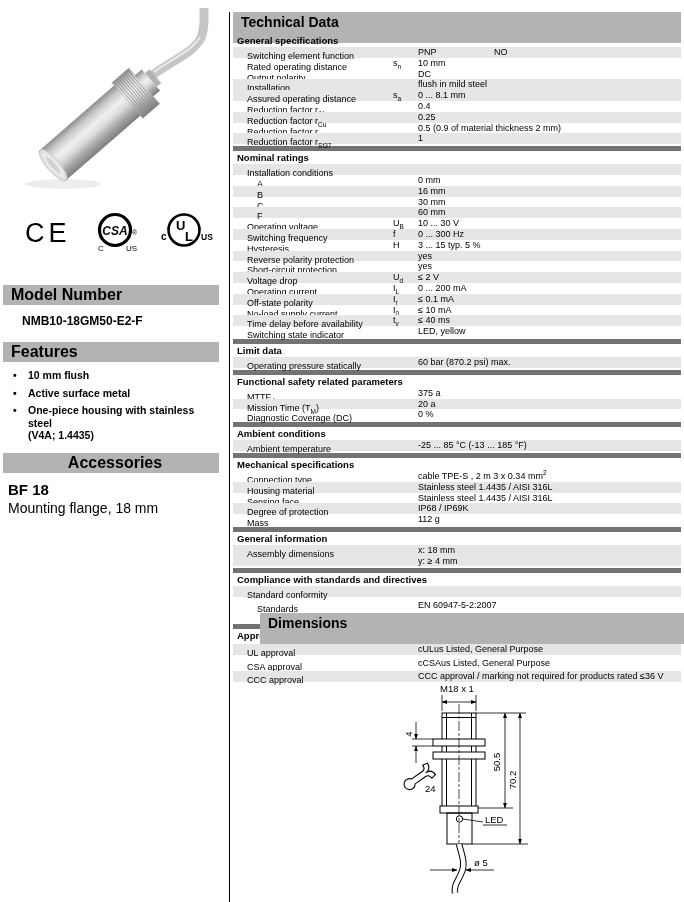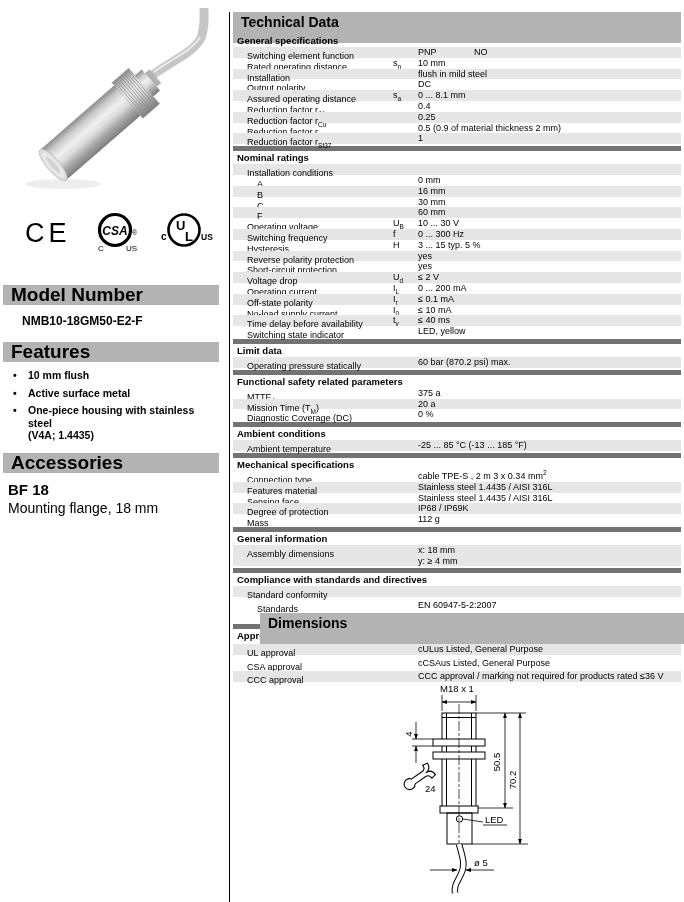--- a/index.html
+++ b/index.html
@@ -6,45 +6,45 @@
   body{
     width:684px;height:902px;position:relative;background:#fff;
     font-family:"Liberation Sans","DejaVu Sans",sans-serif;color:#000;
     overflow:hidden;
   }
   .vrule{position:absolute;left:229px;top:12px;width:1px;height:890px;background:#000;}
   
   .photo{position:absolute;left:8px;top:8px;}
   .logos{position:absolute;left:14px;top:206px;}
   .left-col{position:absolute;left:3px;top:285px;width:216px;}
-  .side-bar{height:20px;line-height:20px;background:#b3b3b3;font-size:19px;font-weight:bold;padding-left:8px;box-sizing:border-box;}
+  .side-bar{height:20px;line-height:20px;background:#b3b3b3;font-size:16px;font-weight:bold;padding-left:8px;box-sizing:border-box;}
   .model-no{font-size:12px;font-weight:bold;margin:9px 0 0 5px;padding-left:14px;}
   .features-bar{margin-top:14px;}
   .feature-list{margin-top:7px;}
   .feature{position:relative;margin:0 0 5px 0;font-size:10.5px;font-weight:bold;line-height:12.5px;}
   .feature .dot{position:absolute;left:10px;top:0;}
   .feature .ftxt{display:block;margin-left:25px;}
-  .acc-bar{margin-top:11px;}
+  .acc-bar{margin-top:11px;text-align:center;}
   .acc-name{font-size:15px;font-weight:bold;margin:8px 0 0 5px;}
   .acc-desc{font-size:14px;margin:2px 0 0 5px;}
   
   .title-bar{position:absolute;left:233px;width:448px;height:31px;line-height:21px;background:#b3b3b3;font-size:14px;font-weight:bold;padding-left:8px;box-sizing:border-box;}
   #tech-bar{top:12px;}
   #dim-bar{top:613px;margin-left:27px;}
   .spec-table{position:absolute;left:233px;top:34px;width:448px;}
   .sec-header{font-size:9.5px;font-weight:bold;border-top:5px solid #737373;margin-top:2px;padding:2px 0 1px 4px;line-height:10px;}
   .sec-header.first{border-top:none;margin-top:0;}
   .spec-row{position:relative;min-height:10.8px;font-size:9px;line-height:10.8px;}
   .spec-row.shade{background:#e6e6e6;}
   .spec-row.spaced{margin-top:2.5px;}
   .spec-row .lbl{position:absolute;left:14px;top:4px;white-space:nowrap;}
   .spec-row .lbl.ind2{left:24px;}
   .spec-row .sym{position:absolute;left:160px;top:0;}
   .spec-row .val{display:block;margin-left:185px;padding-right:2px;}
-  .vcol{display:inline-block;width:56px;}
+  .vcol{display:inline-block;width:76px;}
   sub{font-size:6.5px;line-height:0;}
   sup{font-size:6.5px;line-height:0;}
   .dim-svg{position:absolute;left:228px;top:634px;}
   svg text{font-family:"Liberation Sans","DejaVu Sans",sans-serif;}
 </style>
 </head>
 <body>
 
 <div class="vrule"></div>
 
@@ -134,32 +134,32 @@
         <div class="vline"><span class="vcol">PNP</span><span>NO</span></div>
       </span>
     </div>
     <div class="spec-row">
       <span class="lbl">Rated operating distance</span>
       <span class="sym">s<sub>n</sub></span>
       <span class="val">
         <div class="vline">10 mm</div>
       </span>
     </div>
+    <div class="spec-row">
+      <span class="lbl">Output polarity</span>
+      <span class="sym"></span>
+      <span class="val">
+        <div class="vline">DC</div>
+      </span>
+    </div>
     <div class="spec-row shade">
       <span class="lbl">Installation</span>
       <span class="sym"></span>
       <span class="val">
         <div class="vline">flush in mild steel</div>
-      </span>
-    </div>
-    <div class="spec-row">
-      <span class="lbl">Output polarity</span>
-      <span class="sym"></span>
-      <span class="val">
-        <div class="vline">DC</div>
       </span>
     </div>
     <div class="spec-row shade">
       <span class="lbl">Assured operating distance</span>
       <span class="sym">s<sub>a</sub></span>
       <span class="val">
         <div class="vline">0 ... 8.1 mm</div>
       </span>
     </div>
     <div class="spec-row">
@@ -343,21 +343,21 @@
     </div>
     <div class="sec-header">Mechanical specifications</div>
     <div class="spec-row">
       <span class="lbl">Connection type</span>
       <span class="sym"></span>
       <span class="val">
         <div class="vline">cable TPE-S , 2 m  3 x 0.34 mm<sup>2</sup></div>
       </span>
     </div>
     <div class="spec-row shade">
-      <span class="lbl">Features material</span>
+      <span class="lbl">Housing material</span>
       <span class="sym"></span>
       <span class="val">
         <div class="vline">Stainless steel 1.4435 / AISI 316L</div>
       </span>
     </div>
     <div class="spec-row">
       <span class="lbl">Sensing face</span>
       <span class="sym"></span>
       <span class="val">
         <div class="vline">Stainless steel 1.4435 / AISI 316L</div>

